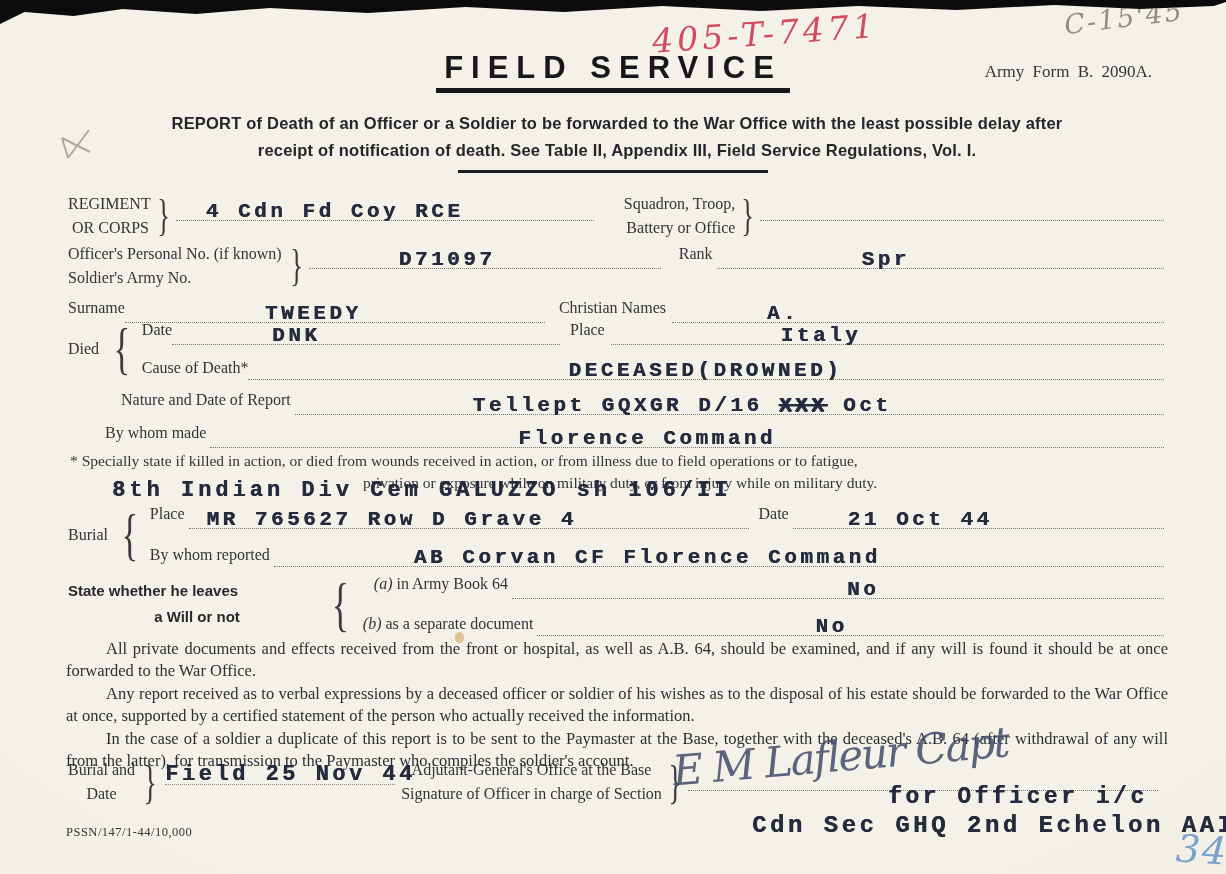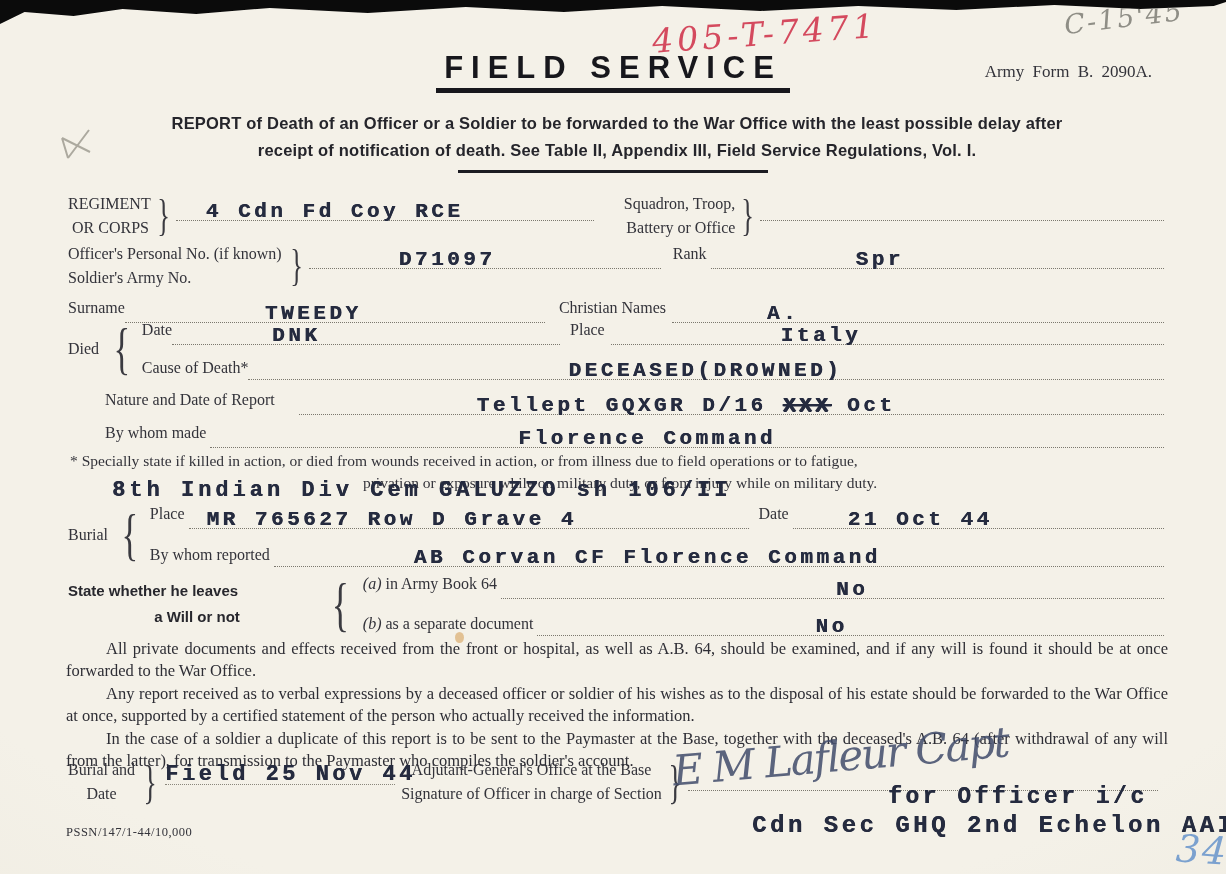--- a/index.html
+++ b/index.html
@@ -94,21 +94,21 @@
 
   <div class="abs row" style="left:68px;right:62px;top:242px;">
     <div class="stack">
       <span class="lbl">Officer's Personal No. (if known)</span>
       <span class="lbl">Soldier's Army No.</span>
     </div>
     <span class="brace br" style="font-size:44px;margin:2px 2px 0 4px;"></span>
     <div class="fill" style="width:352px;height:26px;">
       <span class="typed" style="padding-left:90px;">D71097</span>
     </div>
-    <span class="lbl" style="margin-left:12px;font-family:Liberation Serif, serif;">Rank</span>
+    <span class="lbl" style="margin-left:18px;font-family:Liberation Serif, serif;">Rank</span>
     <div class="fill" style="flex:1;height:26px;margin-left:4px;">
       <span class="typed" style="padding-left:145px;">Spr</span>
     </div>
   </div>
 
   <div class="abs row" style="left:68px;right:62px;top:296px;">
     <span class="lbl">Surname</span>
     <div class="fill" style="width:420px;height:26px;">
       <span class="typed" style="padding-left:140px;">TWEEDY</span>
     </div>
@@ -134,21 +134,21 @@
       </div>
       <div class="row" style="height:33px;align-items:flex-end;">
         <span class="lbl">Cause of Death*</span>
         <div class="fill" style="flex:1;height:28px;">
           <span class="typed" style="padding-left:320px;">DECEASED(DROWNED)</span>
         </div>
       </div>
     </div>
   </div>
 
-  <div class="abs row" style="left:105px;right:62px;top:388px;gap:20px;">
+  <div class="abs row" style="left:121px;right:62px;top:388px;">
     <span class="lbl">Nature and Date of Report</span>
     <div class="fill" style="flex:1;height:26px;margin-left:4px;">
       <span class="typed" style="padding-left:178px;">
         <span>Tellept GQXGR D/16 </span><span class="struck">XXX</span><span> Oct</span>
       </span>
     </div>
   </div>
 
   <div class="abs row" style="left:105px;right:62px;top:421px;">
     <span class="lbl">By whom made</span>
@@ -187,21 +187,21 @@
     </div>
   </div>
 
   <div class="abs row" style="left:68px;right:62px;top:572px;">
     <div class="stack" style="width:258px;align-self:center;">
       <span class="lbl-b">State whether he leaves</span>
       <span class="lbl-b" style="text-align:center;">a Will or not</span>
     </div>
     <span class="brace bl" style="font-size:60px;align-self:center;margin-right:8px;"></span>
     <div class="stack" style="flex:1;">
-      <div class="row" style="height:30px;">
+      <div class="row" style="height:30px;margin-left:11px;">
         <span class="lbl"><span class="it">(a)</span><span> in Army Book 64</span></span>
         <div class="fill" style="flex:1;height:26px;margin-left:4px;">
           <span class="typed" style="padding-left:335px;">No</span>
         </div>
       </div>
       <div class="row" style="height:34px;align-items:flex-end;">
         <span class="lbl"><span class="it">(b)</span><span> as a separate document</span></span>
         <div class="fill" style="flex:1;height:28px;margin-left:4px;">
           <span class="typed" style="padding-left:278px;">No</span>
         </div>

